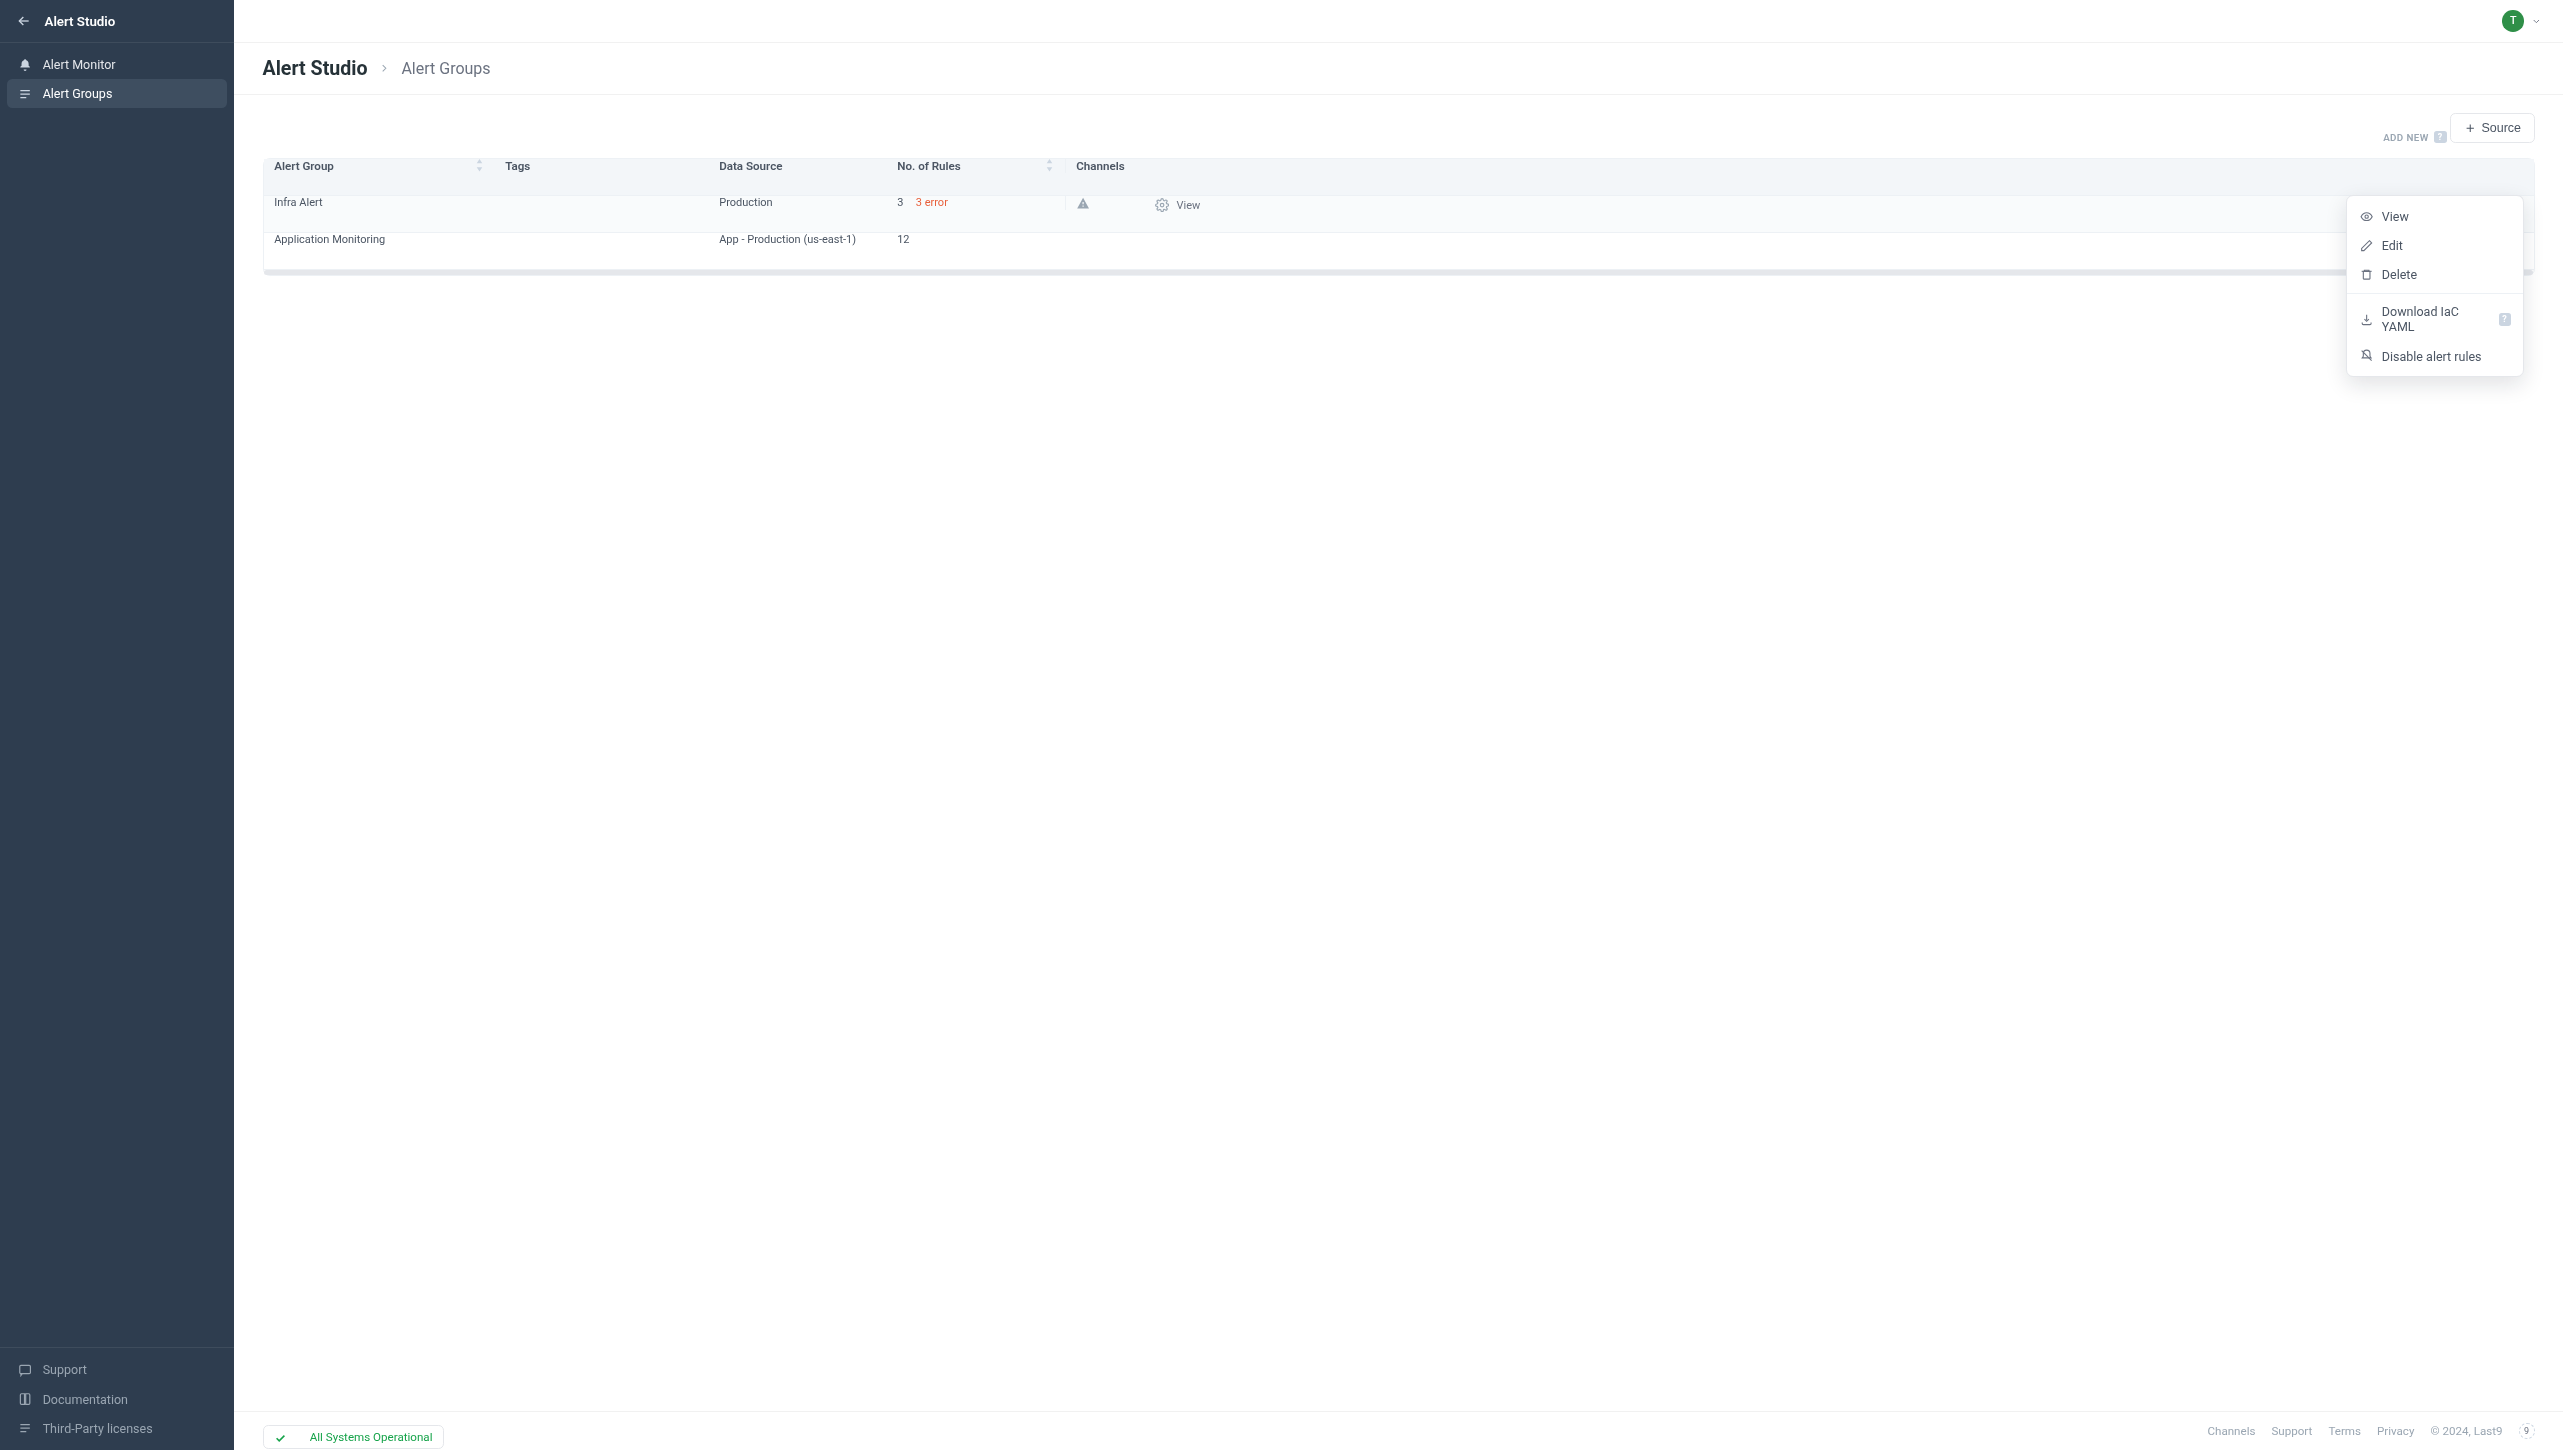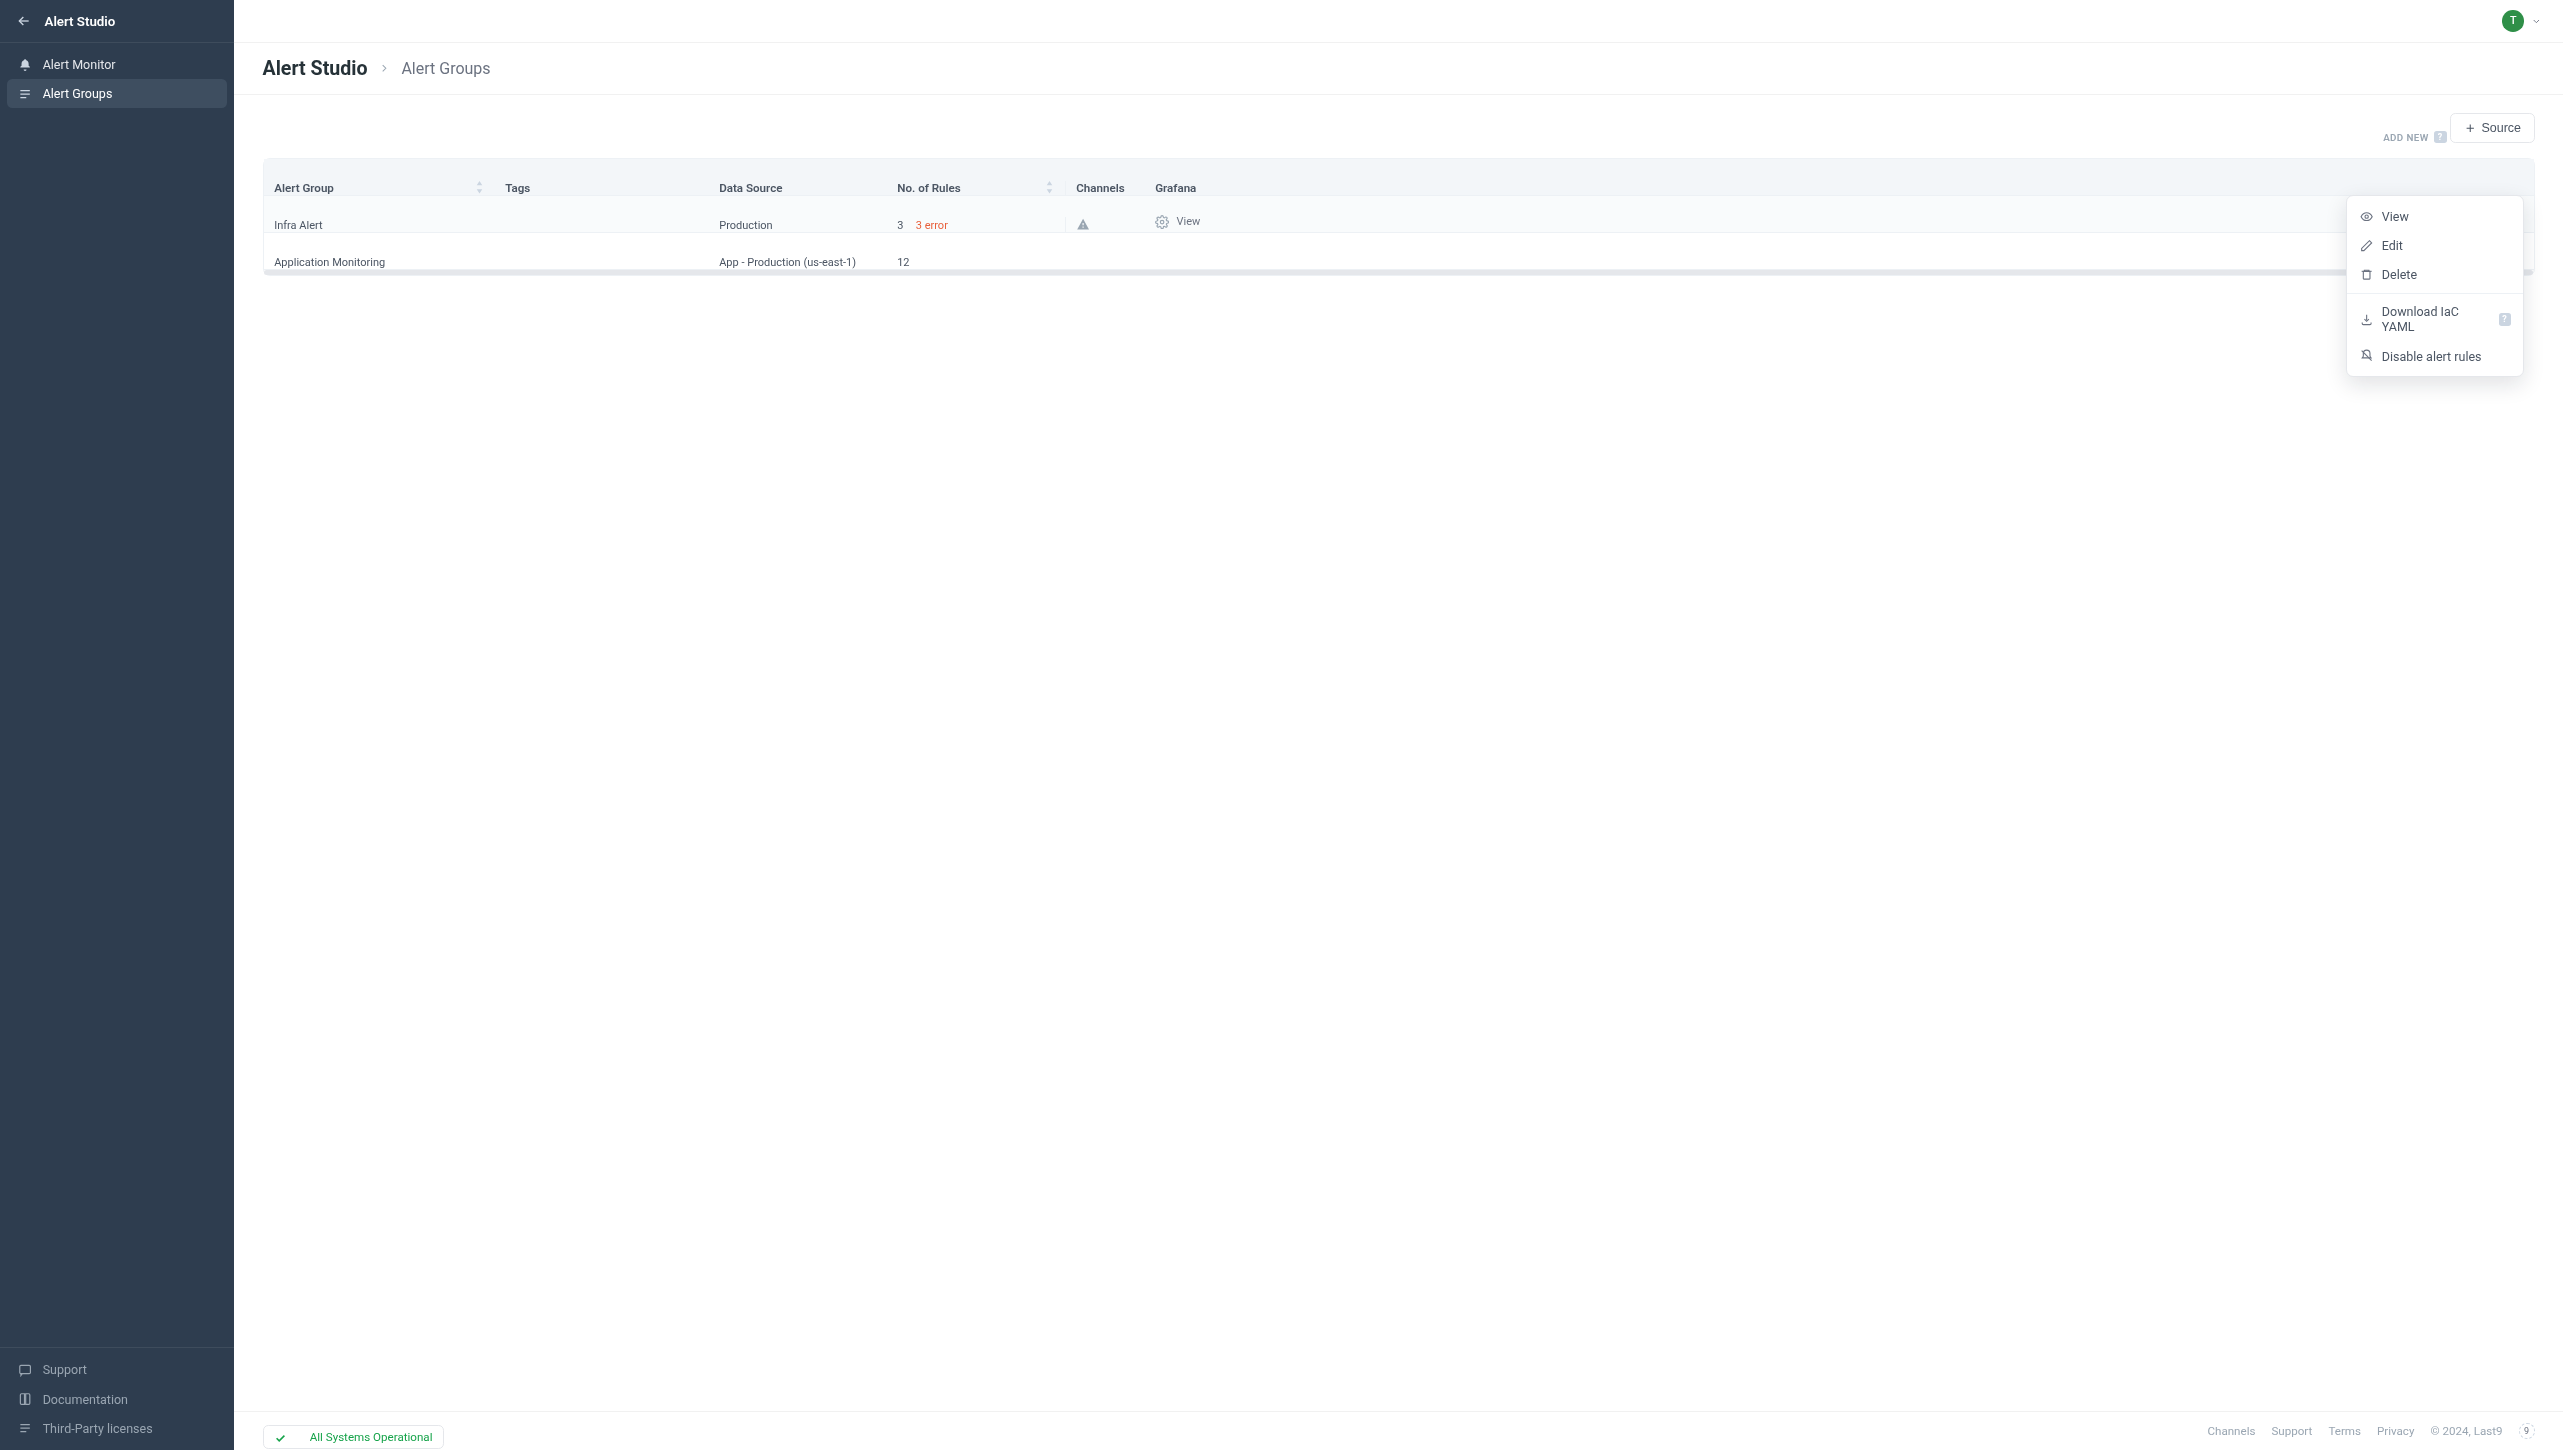--- a/index.html
+++ b/index.html
@@ -96,21 +96,21 @@
     }
     .addnew-group { display: flex; flex-direction: row; align-items: flex-end; gap: 3.6px; }
     .create-btn {
       height: 30px; padding: 0 12.5px; border: 0.9px solid #e5e7eb; border-radius: 5.3px;
       background: #fff; color: #4b5563; font-size: 12.5px; cursor: pointer;
       display: flex; align-items: center; gap: 5.3px;
     }
 
     
     .table { border: 0.9px solid #edf1f5; border-radius: 7.1px; overflow: visible; }
-    .thead, .trow { display: flex; align-items: flex-end; }
+    .thead, .trow { display: flex; align-items: flex-start; }
     .thead {
       background: #f3f6f9; color: #4b5563; font-weight: 600; font-size: 11.6px;
       height: 37px; border-bottom: 0.9px solid #edf1f5;
     }
     .th, .td { padding: 0 10.7px; display: flex; align-items: center; gap: 5.3px; }
     .col-group   { flex: 0 0 231px; }
     .col-tags    { flex: 0 0 214px; }
     .col-ds      { flex: 0 0 178px; }
     .col-rules   { flex: 0 0 178px; }
     .col-chan    { flex: 0 0 80px; border-left: 0.9px solid #edf1f5; }
@@ -291,23 +291,20 @@
           <div class="th col-rules">
             <span>No. of Rules</span>
             <span class="sort-caret">
               <svg viewBox="0 0 12 18" width="9" height="12.5" fill="currentColor">
                   <path d="M6 0l4 6H2zM6 18l4-6H2z"></path>
                 </svg>
             </span>
           </div>
           <div class="th col-chan">
               <span>Channels</span>
-            </div>
-          <div class="th col-graf">
-              <span>Grafana</span>
             </div>
         </div>
 
         <div class="trow hover">
           <div class="td col-group">Infra Alert</div>
           <div class="td col-tags"></div>
           <div class="td col-ds">Production</div>
           <div class="td col-rules">
             <span>3</span>
             <span class="err">3 error</span>

